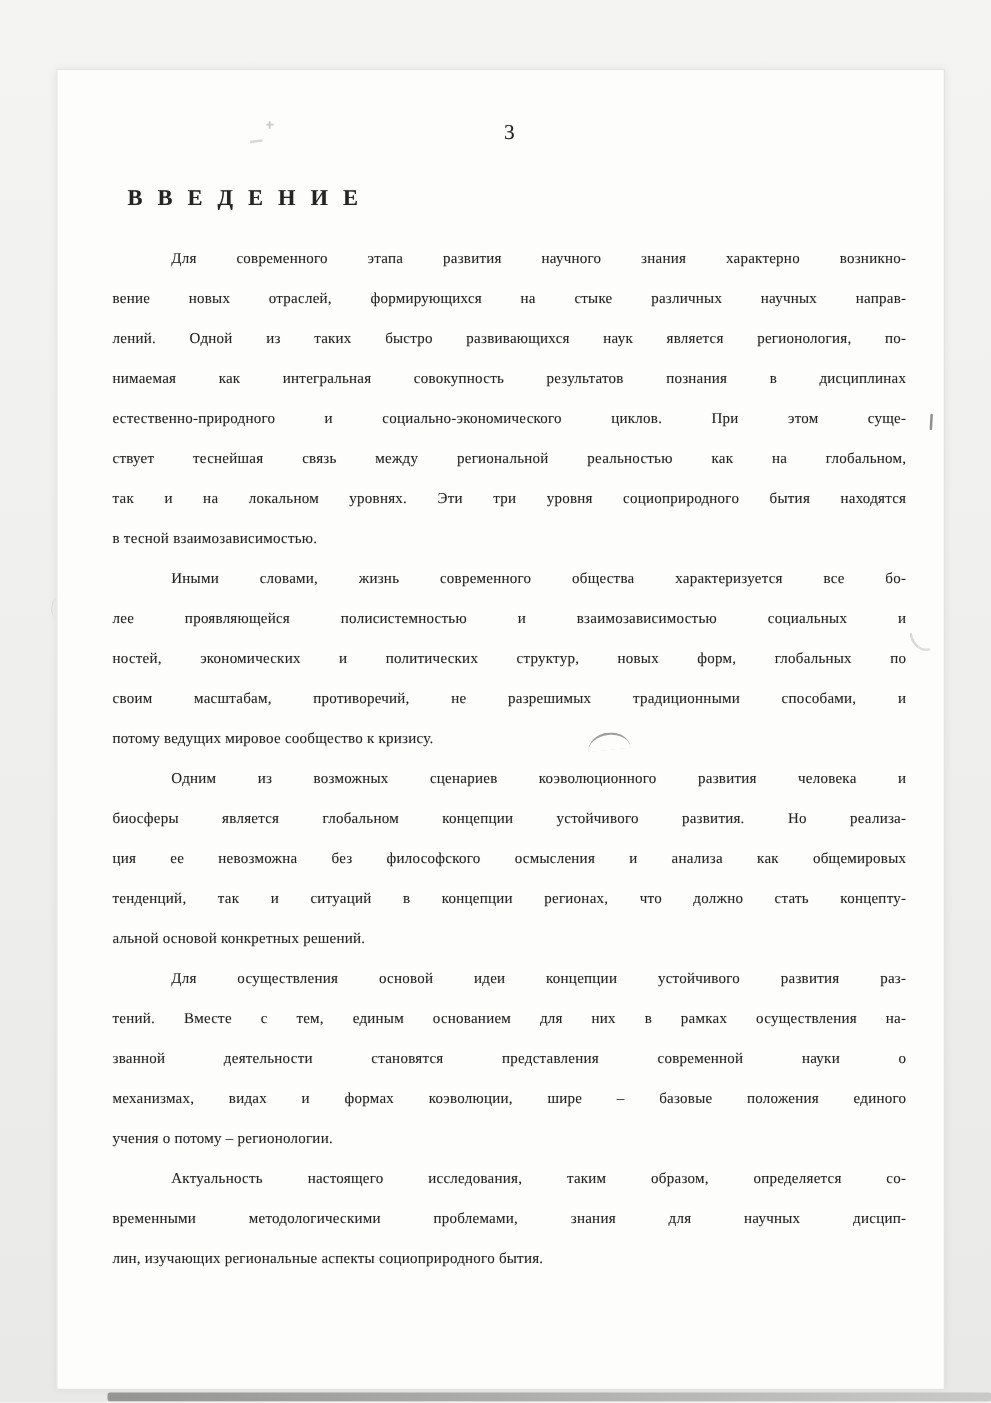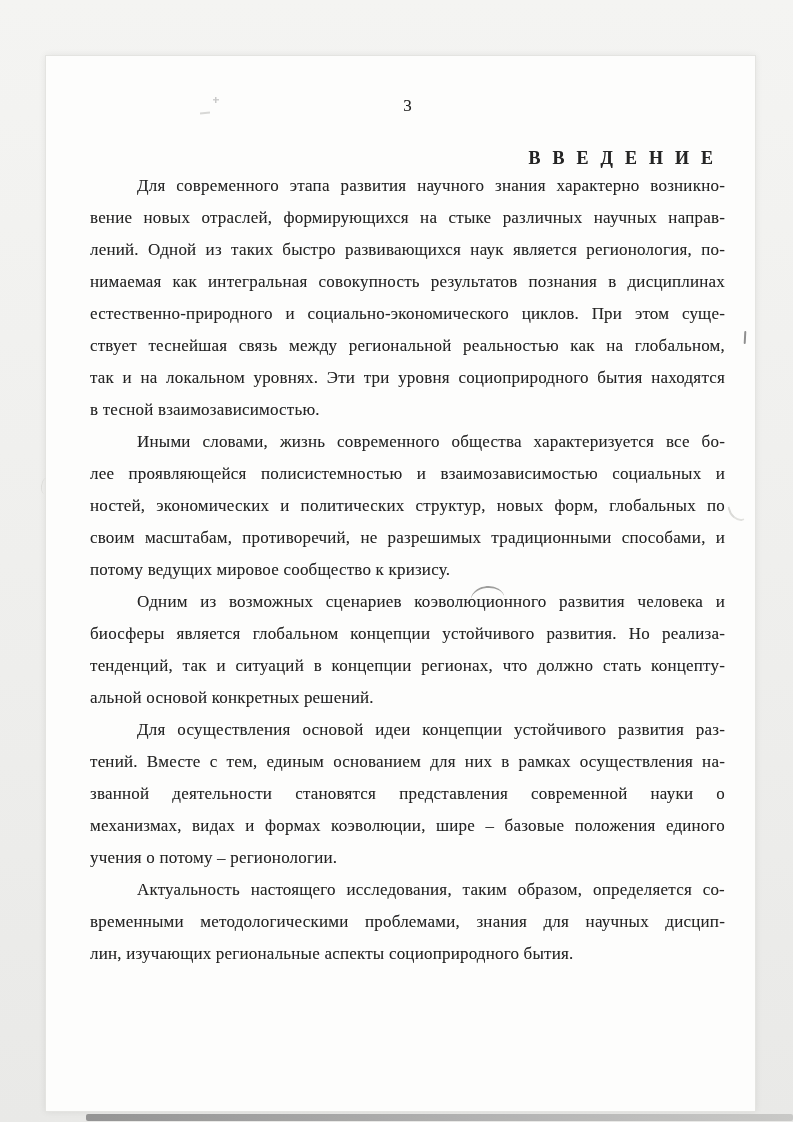--- a/index.html
+++ b/index.html
@@ -27,31 +27,32 @@
   .page-number {
     margin-top: 10px;
     text-align: center;
     font-size: 17px;
     line-height: 20px;
     color: var(--ink, #242424);
     text-shadow: 0 0 0.6px rgba(40,40,40,0.35);
   }
   .doc-title {
     margin: 30px 0 0 0;
-    text-align: right;
+    text-align: left;
     font-size: 18px;
     font-weight: bold;
     line-height: 24px;
     letter-spacing: 12px;
     padding-left: 12px; 
     color: var(--ink, #242424);
     text-shadow: 0 0 0.6px rgba(40,40,40,0.4);
   }
   .doc-body {
-    font-size: 17px;
+    margin-top: 20px;
+    font-size: 12px;
     line-height: 32px;
     color: var(--ink, #242424);
     letter-spacing: 0.2px;
     text-shadow: 0 0 0.6px rgba(40,40,40,0.3);
   }
   .paragraph { margin: 0; }
   .text-line {
     text-align: justify;
     text-align-last: justify;
     white-space: normal;
@@ -132,20 +133,21 @@
         <div class="paragraph">
           <div class="text-line first">Иными словами, жизнь современного общества характеризуется все бо-</div>
           <div class="text-line">лее проявляющейся полисистемностью и взаимозависимостью социальных и</div>
           <div class="text-line">ностей, экономических и политических структур, новых форм, глобальных по</div>
           <div class="text-line">своим масштабам, противоречий, не разрешимых традиционными способами, и</div>
           <div class="text-line last">потому ведущих мировое сообщество к кризису.</div>
         </div>
         <div class="paragraph">
           <div class="text-line first">Одним из возможных сценариев коэволюционного развития человека и</div>
           <div class="text-line">биосферы является глобальном концепции устойчивого развития. Но реализа-</div>
+          <div class="text-line">ция ее невозможна без философского осмысления и анализа как общемировых</div>
           <div class="text-line">тенденций, так и ситуаций в концепции регионах, что должно стать концепту-</div>
           <div class="text-line last">альной основой конкретных решений.</div>
         </div>
         <div class="paragraph">
           <div class="text-line first">Для осуществления основой идеи концепции устойчивого развития  раз-</div>
           <div class="text-line">тений. Вместе с тем, единым основанием для них в рамках осуществления на-</div>
           <div class="text-line">званной деятельности становятся представления современной науки о</div>
           <div class="text-line">механизмах, видах и формах коэволюции, шире – базовые положения единого</div>
           <div class="text-line last">учения о потому – регионологии.</div>
         </div>

